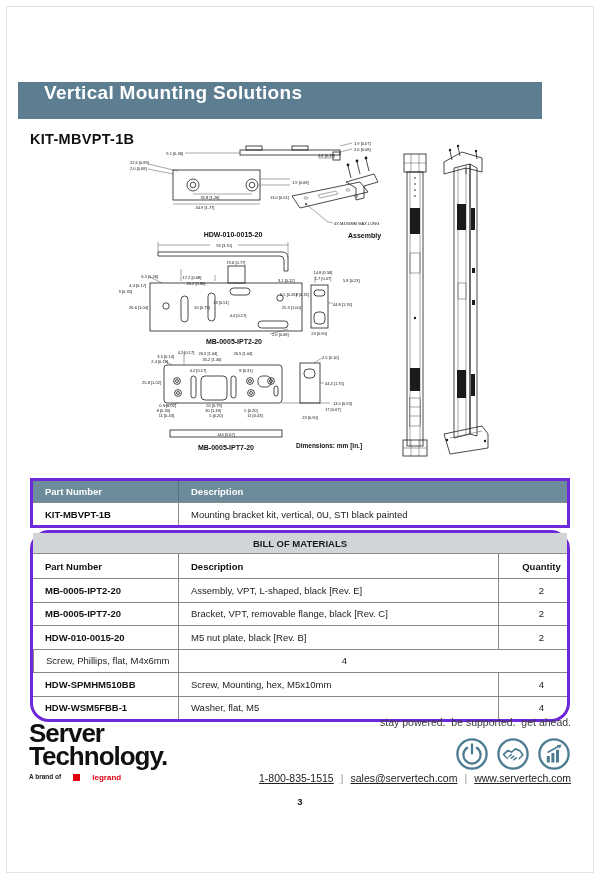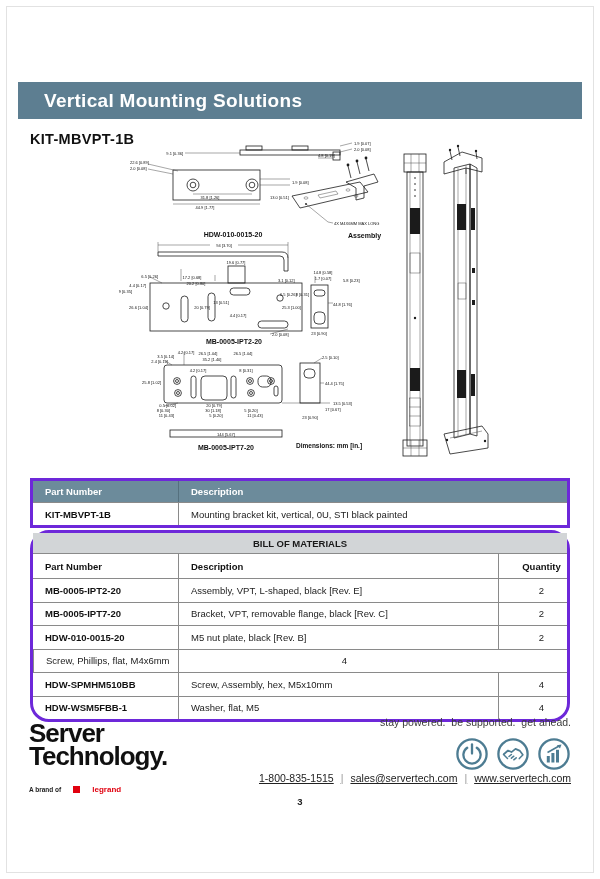--- a/index.html
+++ b/index.html
@@ -3,22 +3,22 @@
 <meta charset="utf-8">
 <style>
   html,body{margin:0;padding:0;}
   body{
     width:600px;height:879px;position:relative;background:#ffffff;
     font-family:"Liberation Sans", sans-serif;color:#111;overflow:hidden;
   }
   .page-frame{position:absolute;left:6px;top:6px;right:6px;bottom:6px;border:1px solid #e2e2e2;}
   
   .header-bar{
-    position:absolute;left:18px;top:82px;width:564px;height:37px;background:#5d7e91;
-    display:flex;align-items:center;box-sizing:border-box;padding-left:26px;
+    position:absolute;left:18px;top:82px;width:524px;height:37px;background:#5d7e91;
+    display:flex;align-items:flex-start;box-sizing:border-box;padding-left:26px;
   }
   .header-bar span{color:#fff;font-size:19px;font-weight:bold;letter-spacing:.3px;}
   .kit-title{position:absolute;left:30px;top:131px;font-size:14.5px;font-weight:bold;letter-spacing:.3px;}
   
   .drawing{position:absolute;left:30px;top:138px;width:540px;height:332px;}
   .ln{fill:none;stroke:#1c1c1c;stroke-width:0.8;}
   .thin{fill:none;stroke:#3a3a3a;stroke-width:0.45;}
   .dark{fill:#1b1b1b;stroke:none;}
   .dim{font-size:4px;fill:#111;}
   .lbl{font-size:7px;font-weight:bold;fill:#111;}
@@ -37,21 +37,21 @@
   .bom-table{top:530px;border-radius:19px;}
   .bom-title{height:20px;background:#d2d5d7;display:flex;align-items:center;justify-content:center;font-size:9.5px;font-weight:bold;color:#1a1a1a;border-bottom:1px solid #8a8a8a;}
   .bom-th{font-size:9.5px;font-weight:bold;height:24px;display:flex;align-items:center;padding-left:12px;box-sizing:border-box;color:#111;}
   .bom-th.qty,.td.qty{justify-content:center;padding-left:12px;}
   .bom-row{height:22.5px;}
   .bom-row .td{height:22.5px;}
   
   .tagline{position:absolute;right:29px;top:716px;font-size:10.5px;color:#3c3c3c;white-space:pre;}
   .logo{position:absolute;left:29px;top:722px;line-height:0.9;}
   .logo .l1,.logo .l2{display:block;font-weight:bold;color:#101010;font-size:26px;letter-spacing:-1px;}
-  .brand-row{margin-top:17px;display:flex;align-items:flex-end;gap:12px;}
+  .brand-row{margin-top:5px;display:flex;align-items:flex-start;gap:12px;}
   .brand-of{font-size:6.5px;font-weight:bold;color:#222;}
   .brand-box{width:7px;height:7px;background:#e1000f;display:inline-block;}
   .brand-name{font-size:8px;font-weight:bold;color:#e1000f;}
   .footer-icons{position:absolute;right:29px;top:737px;display:flex;gap:7px;}
   .contact{position:absolute;right:29px;top:772px;font-size:10.5px;color:#222;text-decoration:underline;}
   .contact .sep-ch{color:#999;padding:0 7px;}
   .page-num{position:absolute;left:0;right:0;top:796px;text-align:center;font-size:9.5px;font-weight:bold;color:#222;}
 </style>
 </head>
 <body>
@@ -318,21 +318,21 @@
     <div class="td bold">HDW-010-0015-20</div>
     <div class="td sep">M5 nut plate, black [Rev. B]</div>
     <div class="td sep qty">2</div>
   </div>
   <div class="grid3 row-line bom-row">
     <div class="td sep">Screw, Phillips, flat, M4x6mm</div>
     <div class="td sep qty">4</div>
   </div>
   <div class="grid3 row-line bom-row">
     <div class="td bold">HDW-SPMHM510BB</div>
-    <div class="td sep">Screw, Assembly, hex, M5x10mm</div>
+    <div class="td sep">Screw, Mounting, hex, M5x10mm</div>
     <div class="td sep qty">4</div>
   </div>
   <div class="grid3 row-line bom-row">
     <div class="td bold">HDW-WSM5FBB-1</div>
     <div class="td sep">Washer, flat, M5</div>
     <div class="td sep qty">4</div>
   </div>
 </div>
 
 <div class="tagline">stay powered.  be supported.  get ahead.</div>

